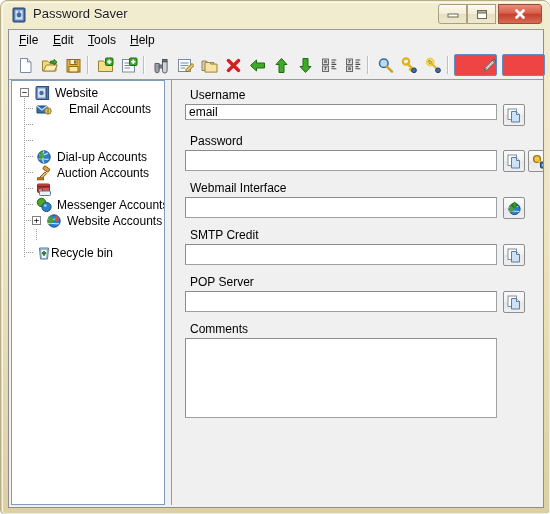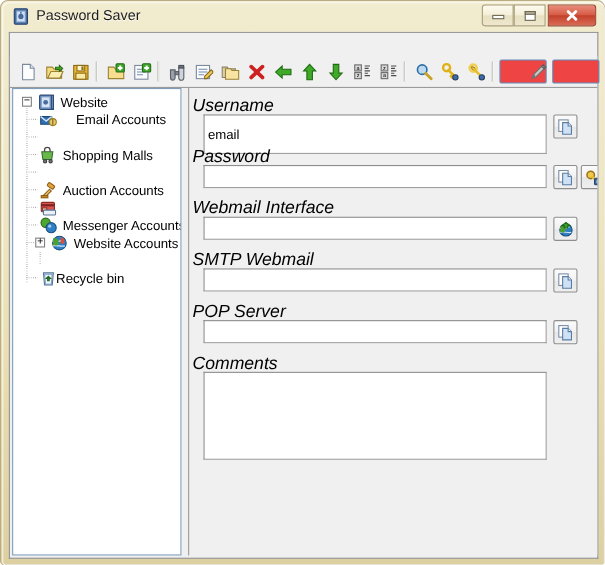--- a/index.html
+++ b/index.html
@@ -142,21 +142,21 @@
     background-size:1px 2px;
   }
   .thline{
     position:absolute;height:1px;
     background-image:linear-gradient(to right,#9a9a9a 50%,transparent 50%);
     background-size:2px 1px;
   }
 
   
   .fld-label{
-    position:absolute;left:3px;font-size:16px;color:#000;white-space:nowrap;font-style:italic;
+    position:absolute;left:18px;font-size:12px;color:#000;white-space:nowrap;
   }
   .fld-input{
     position:absolute;left:13px;box-sizing:border-box;
     background:#ffffff;border:1px solid #a0a0a0;
     border-top-color:#8c8c8c;border-left-color:#8c8c8c;
     font-family:"Liberation Sans","DejaVu Sans",sans-serif;
     font-size:12px;color:#000;
     padding:1px 3px;outline:none;
   }
   textarea.fld-input{resize:none;padding:2px 3px;line-height:14px;}
@@ -206,20 +206,26 @@
             <line x1="3.5" y1="2.5" x2="10.5" y2="9.5"></line>
             <line x1="10.5" y1="2.5" x2="3.5" y2="9.5"></line>
           </g>
         </svg>
       </span>
     </div>
   </div>
 
   <div id="client">
 
+    <div id="menubar">
+      <div class="menu-item" style="left:4px"><u>F</u><span>ile</span></div>
+      <div class="menu-item" style="left:38px"><u>E</u><span>dit</span></div>
+      <div class="menu-item" style="left:73px"><u>T</u><span>ools</span></div>
+      <div class="menu-item" style="left:115px"><u>H</u><span>elp</span></div>
+    </div>
 
     <div id="toolbar">
 
       <div class="tb" style="left:5px">
         <svg width="17" height="17" viewBox="0 0 17 17">
           <path d="M3.5 1.5h7l3.5 3.5v10.5h-10.5z" fill="#fdfdfd" stroke="#7c8aa0"></path>
           <path d="M10.5 1.5v3.5h3.5" fill="#dfe7f2" stroke="#7c8aa0"></path>
         </svg>
       </div>
 
@@ -425,33 +431,33 @@
             <circle cx="12" cy="10" r="3.2" fill="#e8c96a" stroke="#9a7c1f"></circle>
             <path d="M12 7.5v5" stroke="#7a6012"></path>
           </svg>
         </span>
         <span class="tlabel" style="margin-left:54px">Email Accounts</span>
       </div>
 
       <div class="thline" style="left:12px;top:43px;width:10px;"></div>
 
       <div class="thline" style="left:12px;top:59px;width:10px;"></div>
-      <div class="tnode" style="top:52px">
+
+      <div class="thline" style="left:12px;top:75px;width:10px;"></div>
+      <div class="tnode" style="top:68px">
         <span class="ticon" style="left:24px;top:0">
           <svg width="16" height="16" viewBox="0 0 16 16">
-            <path d="M2 5h10l-1 7h-8z" fill="#68b84a" stroke="#35702a"></path>
-            <path d="M4.5 5V3.5a2.5 2.5 0 0 1 5 0V5" fill="none" stroke="#4a4a4a" stroke-width="1.2"></path>
-            <circle cx="5" cy="13.6" r="1.5" fill="#7a7a7a" stroke="#444"></circle>
-            <circle cx="10" cy="13.6" r="1.5" fill="#7a7a7a" stroke="#444"></circle>
-          </svg>
-        </span>
-        <span class="tlabel" style="margin-left:42px">Shopping Malls</span>
-      </div>
-
-      <div class="thline" style="left:12px;top:75px;width:10px;"></div>
+            <circle cx="8" cy="8" r="6.2" fill="#2f7fc6" stroke="#1d4f7d"></circle>
+            <path d="M3 5.5c3 1.5 6 .5 9-1.5M2.5 10c3.5-1 6.5.8 10 .2" fill="none" stroke="#bfe0f7" stroke-width="1.2"></path>
+            <path d="M8 1.8c-2 2.6-2 9.8 0 12.4" fill="none" stroke="#bfe0f7" stroke-width="1.2"></path>
+            <path d="M3.5 3.3c2.8-.5 5.4 2 4.5 4.7-.9 2.7-5 1.4-5 1.4z" fill="#4ca12e" opacity=".9"></path>
+          </svg>
+        </span>
+        <span class="tlabel" style="margin-left:42px">Dial-up Accounts</span>
+      </div>
 
       <div class="thline" style="left:12px;top:91px;width:10px;"></div>
       <div class="tnode" style="top:84px">
         <span class="ticon" style="left:24px;top:0">
           <svg width="16" height="16" viewBox="0 0 16 16">
             <rect x="7" y="2" width="6.5" height="3.6" rx="1" transform="rotate(35 10 4)" fill="#e3a33c" stroke="#8d5e12"></rect>
             <path d="M3 13l6-6 1.6 1.6-6 6z" fill="#e8be6c" stroke="#8d5e12"></path>
             <rect x="1.5" y="12.8" width="6" height="2" fill="#c98b2c" stroke="#8d5e12"></rect>
           </svg>
         </span>
@@ -509,21 +515,21 @@
         </span>
         <span class="tlabel" style="margin-left:36px">Recycle bin</span>
       </div>
     </div>
 
     <div id="splitter"></div>
 
     <div id="detail-pane">
 
       <div class="fld-label" style="top:8px">Username</div>
-      <input class="fld-input" style="top: 24px; width: 312px; height: 36px;" type="text" placeholder="" value="email">
+      <input class="fld-input" style="top: 24px; width: 312px; height: 16px;" type="text" placeholder="" value="email">
       <div class="sidebtn" style="left:331px;top:24px">
         <svg width="15" height="15" viewBox="0 0 15 15">
           <rect x="1" y="1" width="8.5" height="10.5" fill="#ffffff" stroke="#7b8fa6"></rect>
           <path d="M4.5 3.5h5l3 3v7.5h-8z" fill="#cfe2f5" stroke="#5a7da3"></path>
           <path d="M9.5 3.5v3h3" fill="#eaf3fc" stroke="#5a7da3"></path>
         </svg>
       </div>
 
       <div class="fld-label" style="top:54px">Password</div>
       <input class="fld-input" style="top: 70px; width: 312px; height: 21px;" type="text" placeholder="">
@@ -547,21 +553,21 @@
       <input class="fld-input" style="top: 117px; width: 312px; height: 21px;" type="text" placeholder="">
       <div class="sidebtn" style="left:331px;top:117px">
         <svg width="15" height="15" viewBox="0 0 15 15">
           <circle cx="7.5" cy="8" r="5.6" fill="#2f7fc6" stroke="#1d4f7d"></circle>
           <path d="M2 6.3c3 1.4 6 .5 9-1.3M2 10.2c3.3-1 6.3.7 10.4.2" fill="none" stroke="#cfe6fa" stroke-width="1"></path>
           <path d="M2.6 4.2c2.8-.5 5.3 2 4.4 4.6-.8 2.6-4.8 1.2-4.8 1.2z" fill="#4ca12e"></path>
           <path d="M7.5 1.2l3.5 3-2 .1.1 2-3-.1-.1-2-2 .1z" fill="#3aa02a" stroke="#1f6b16"></path>
         </svg>
       </div>
 
-      <div class="fld-label" style="top:148px">SMTP Webmail</div>
+      <div class="fld-label" style="top:148px">SMTP Credit</div>
       <input class="fld-input" style="top: 164px; width: 312px; height: 21px;" type="text" placeholder="">
       <div class="sidebtn" style="left:331px;top:164px">
         <svg width="15" height="15" viewBox="0 0 15 15">
           <rect x="1" y="1" width="8.5" height="10.5" fill="#ffffff" stroke="#7b8fa6"></rect>
           <path d="M4.5 3.5h5l3 3v7.5h-8z" fill="#cfe2f5" stroke="#5a7da3"></path>
           <path d="M9.5 3.5v3h3" fill="#eaf3fc" stroke="#5a7da3"></path>
         </svg>
       </div>
 
       <div class="fld-label" style="top:195px">POP Server</div>

